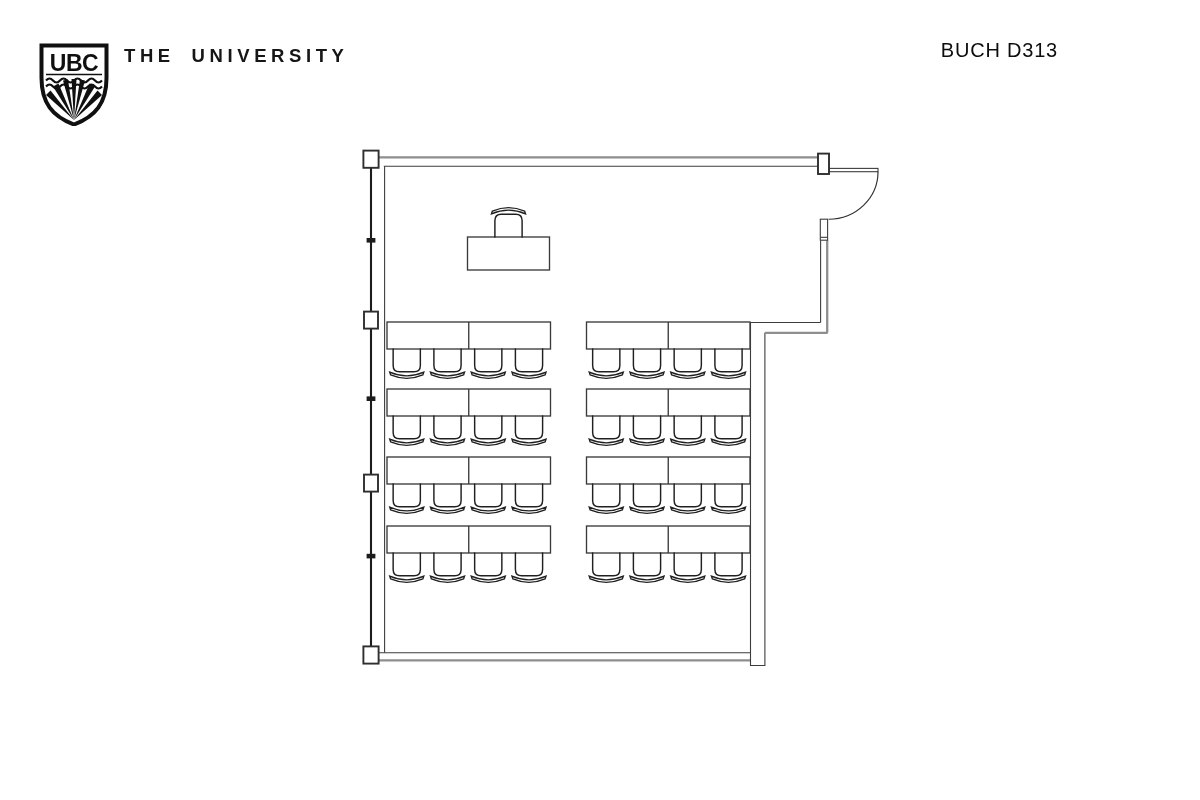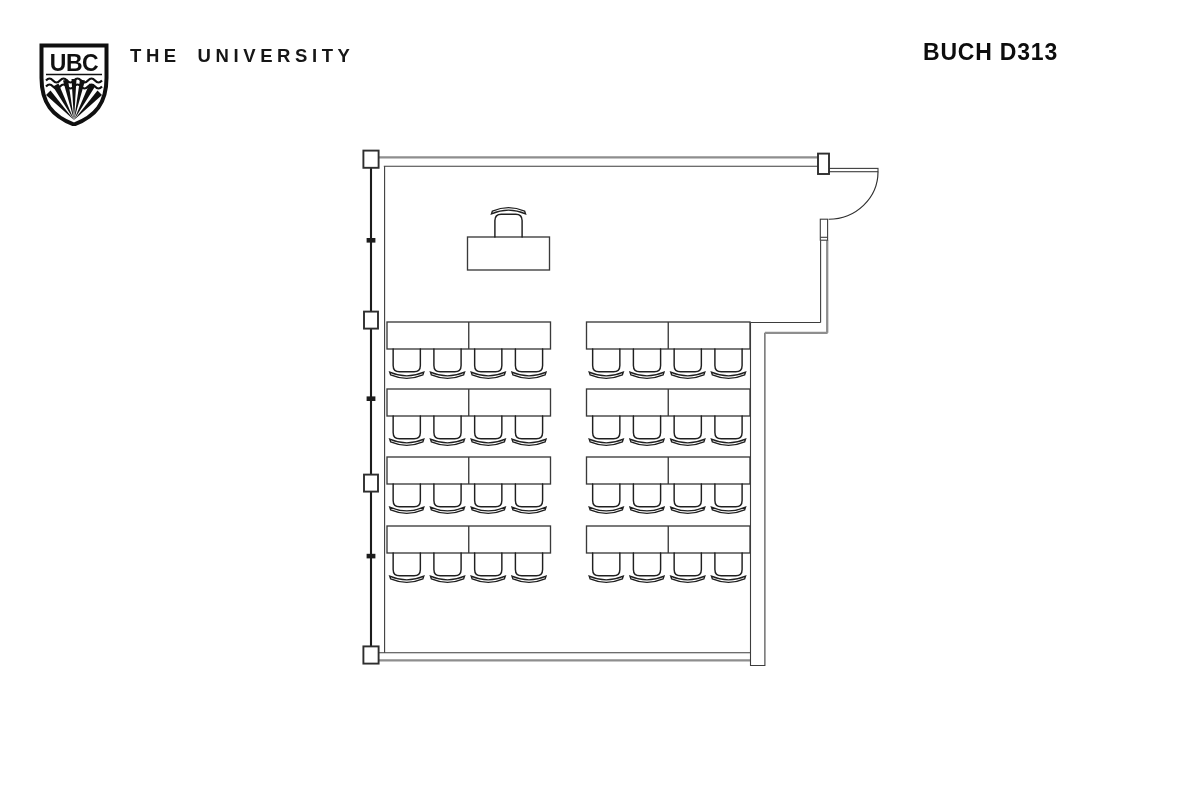--- a/index.html
+++ b/index.html
@@ -12,25 +12,25 @@
     --chair-stroke:#202020;
     --text:#161616;
   }
   html,body{margin:0;padding:0;}
   body{width:1200px;height:800px;overflow:hidden;background:var(--bg);
        font-family:"Liberation Sans", sans-serif;}
   .page{position:relative;width:1092px;height:800px;background:var(--bg);}
 
   
   .logo{position:absolute;left:38px;top:42px;width:72px;height:84px;}
-  .wordmark{position:absolute;left:130px;top:40px;color:var(--text);
+  .wordmark{position:absolute;left:124px;top:40px;color:var(--text);
             font-weight:bold;font-size:18.5px;letter-spacing:4.6px;word-spacing:7px;
             line-height:31px;white-space:nowrap;}
   .room-label{position:absolute;top:39px;right:34px;color:#0d0d0d;
-              font-weight:bold;font-size:23px;letter-spacing:0.8px;white-space:nowrap;}
+              font-weight:normal;font-size:20px;letter-spacing:0.8px;white-space:nowrap;}
 
   
   .plan{position:absolute;left:346px;top:138px;width:550px;height:552px;}
   .wall{stroke:var(--wall-line);stroke-width:1.1;fill:none;}
   .wallband{stroke:var(--wall-band);stroke-width:2.3;fill:none;}
   .wallfill{stroke:var(--wall-line);stroke-width:1.1;fill:#fff;}
   .post{fill:#fff;stroke:#2e2e2e;stroke-width:1.9;}
   .tick{fill:var(--detail);stroke:none;}
   .centerline{stroke:var(--detail);stroke-width:2.1;fill:none;}
   .arc{stroke:#2f2f2f;stroke-width:1.15;fill:none;}

